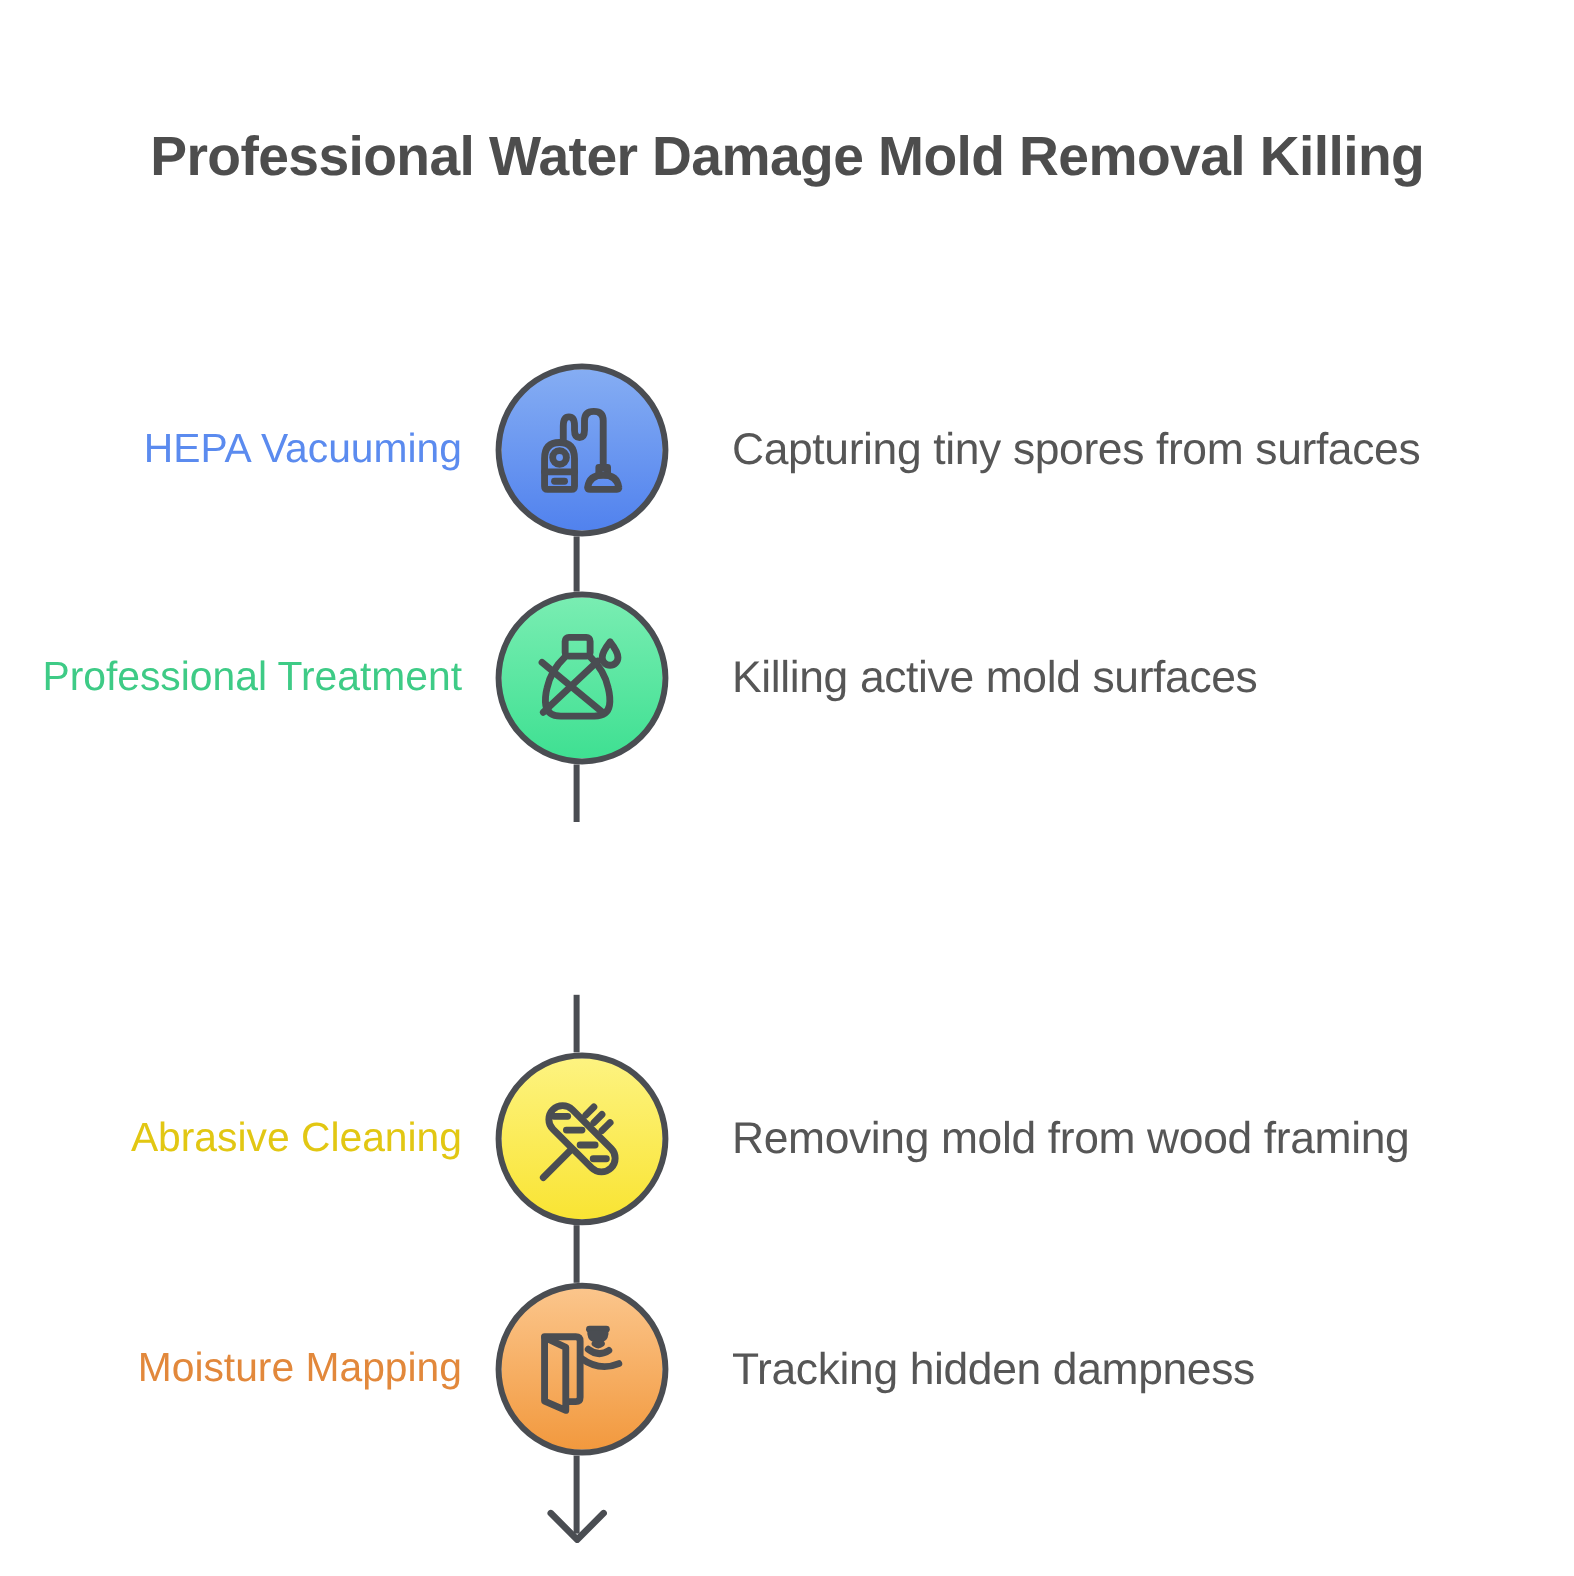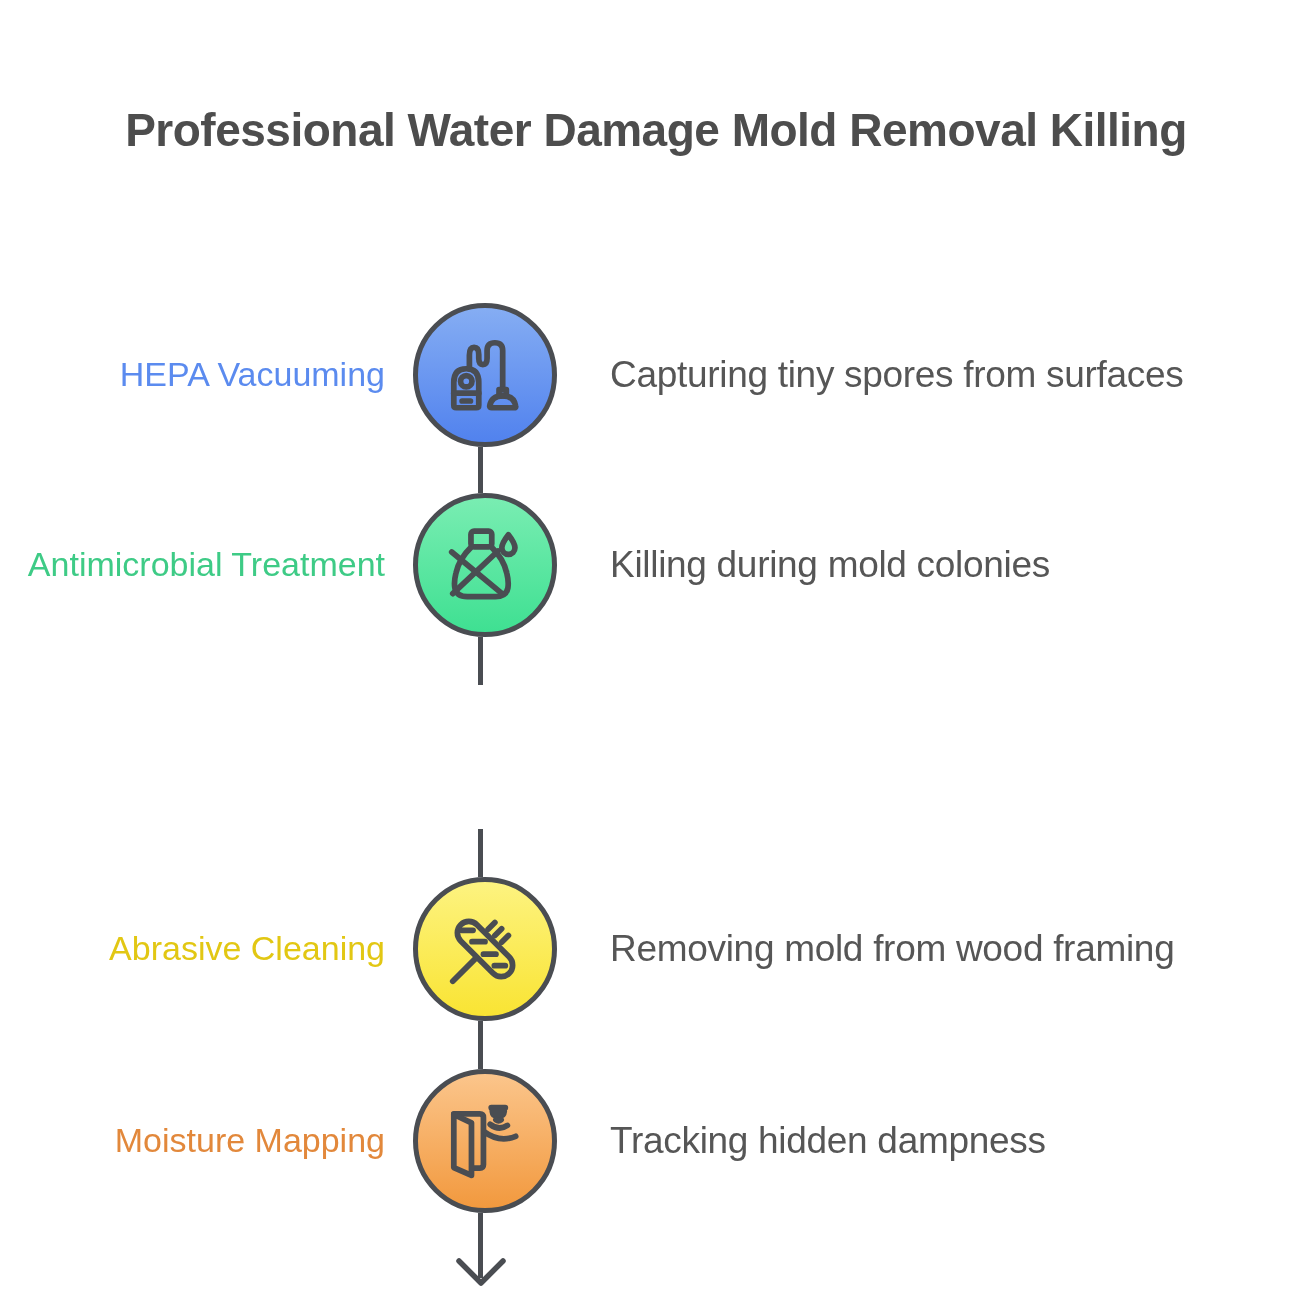--- a/index.html
+++ b/index.html
@@ -98,31 +98,31 @@
         <path d="M28,75 H36"></path>
         <path d="M35,44 V31 Q35,23.5 39.5,23.5 Q44,23.5 44,30.5 V34 Q44,40 48,40 Q52,40 52,34 V26.5 Q52,19 59.5,19 Q67,19 67,26.5 V64"></path>
         <path d="M63.5,64 H70.5 V70 H63.5 Z"></path>
         <path d="M54.5,80 Q56,70 67,70 Q78,70 79.5,80 Q79.8,81.5 78,81.5 H56.5 Q54.7,81.5 54.5,80 Z"></path>
       </svg>
     </div>
     <div class="step-desc">Capturing tiny spores from surfaces</div>
   </div>
 
   <div class="row row-2">
-    <div class="step-label" style="color: rgb(62, 203, 134);">Antimicrobial Treatment</div>
+    <div class="step-label" style="color: rgb(62, 203, 134);">Professional Treatment</div>
     <div class="circle" style="background: linear-gradient(rgb(121, 237, 178) 0%, rgb(63, 224, 146) 100%);">
       <svg class="icon-svg" viewBox="0 0 100 100">
         <rect x="36.5" y="17.5" width="20" height="15" rx="3"></rect>
         <path d="M36.5,33 Q25,44 22,58 Q20,66 21,72 Q22.5,80.5 33,80.5 H60 Q70.5,80.5 72,72 Q73,66 71,58 Q68,44 56.5,33"></path>
         <path d="M18,37.5 L67,78"></path>
         <path d="M62.5,36.5 L19,77.5"></path>
         <path d="M72.5,21 Q78.8,29 78.8,33.5 A6.3,6.3 0 1 1 66.2,33.5 Q66.2,29 72.5,21 Z"></path>
       </svg>
     </div>
-    <div class="step-desc">Killing during mold colonies</div>
+    <div class="step-desc">Killing active mold surfaces</div>
   </div>
 
 
   <div class="row row-4">
     <div class="circle" style="background: linear-gradient(rgb(253, 243, 128) 0%, rgb(249, 228, 51) 100%);">
       <svg class="icon-svg" viewBox="0 0 100 100">
         <path d="M19,81 L41,59"></path>
         <rect x="17" y="39" width="66" height="22" rx="11" transform="rotate(45 50 50)"></rect>
         <path d="M27.5,32 H38.5"></path>
         <path d="M37.5,43 H50"></path>

